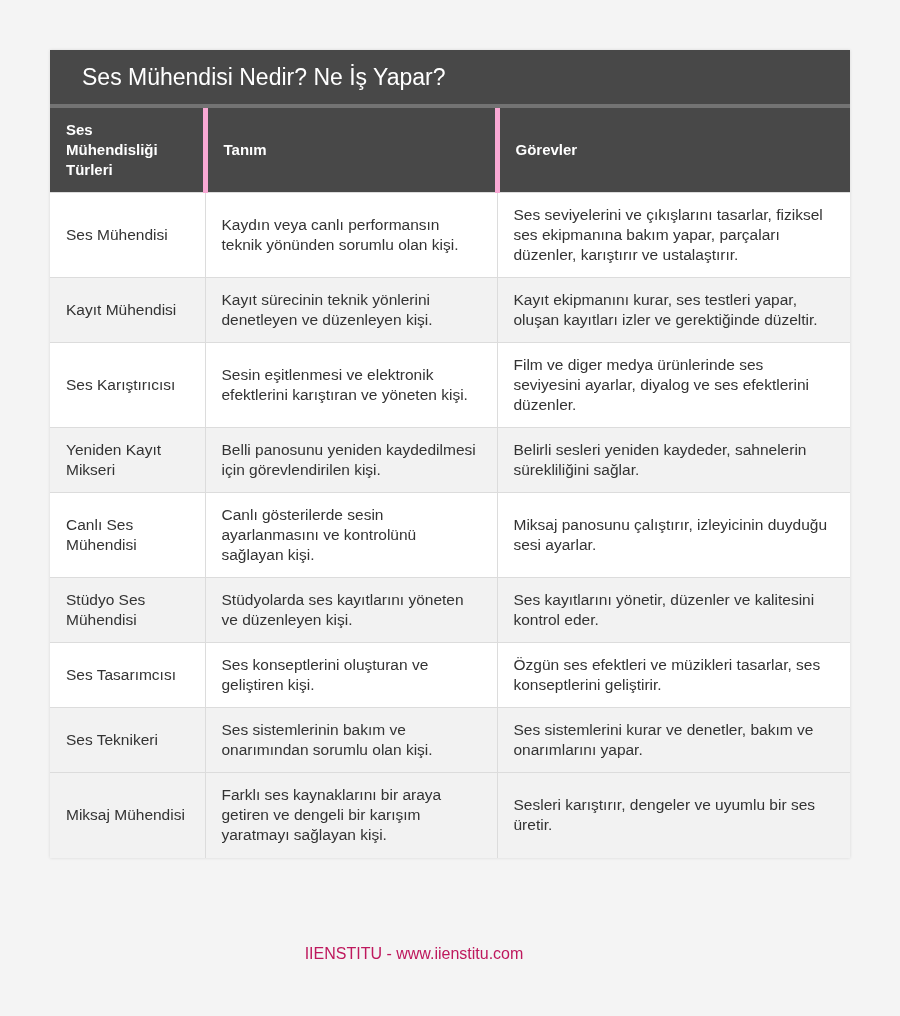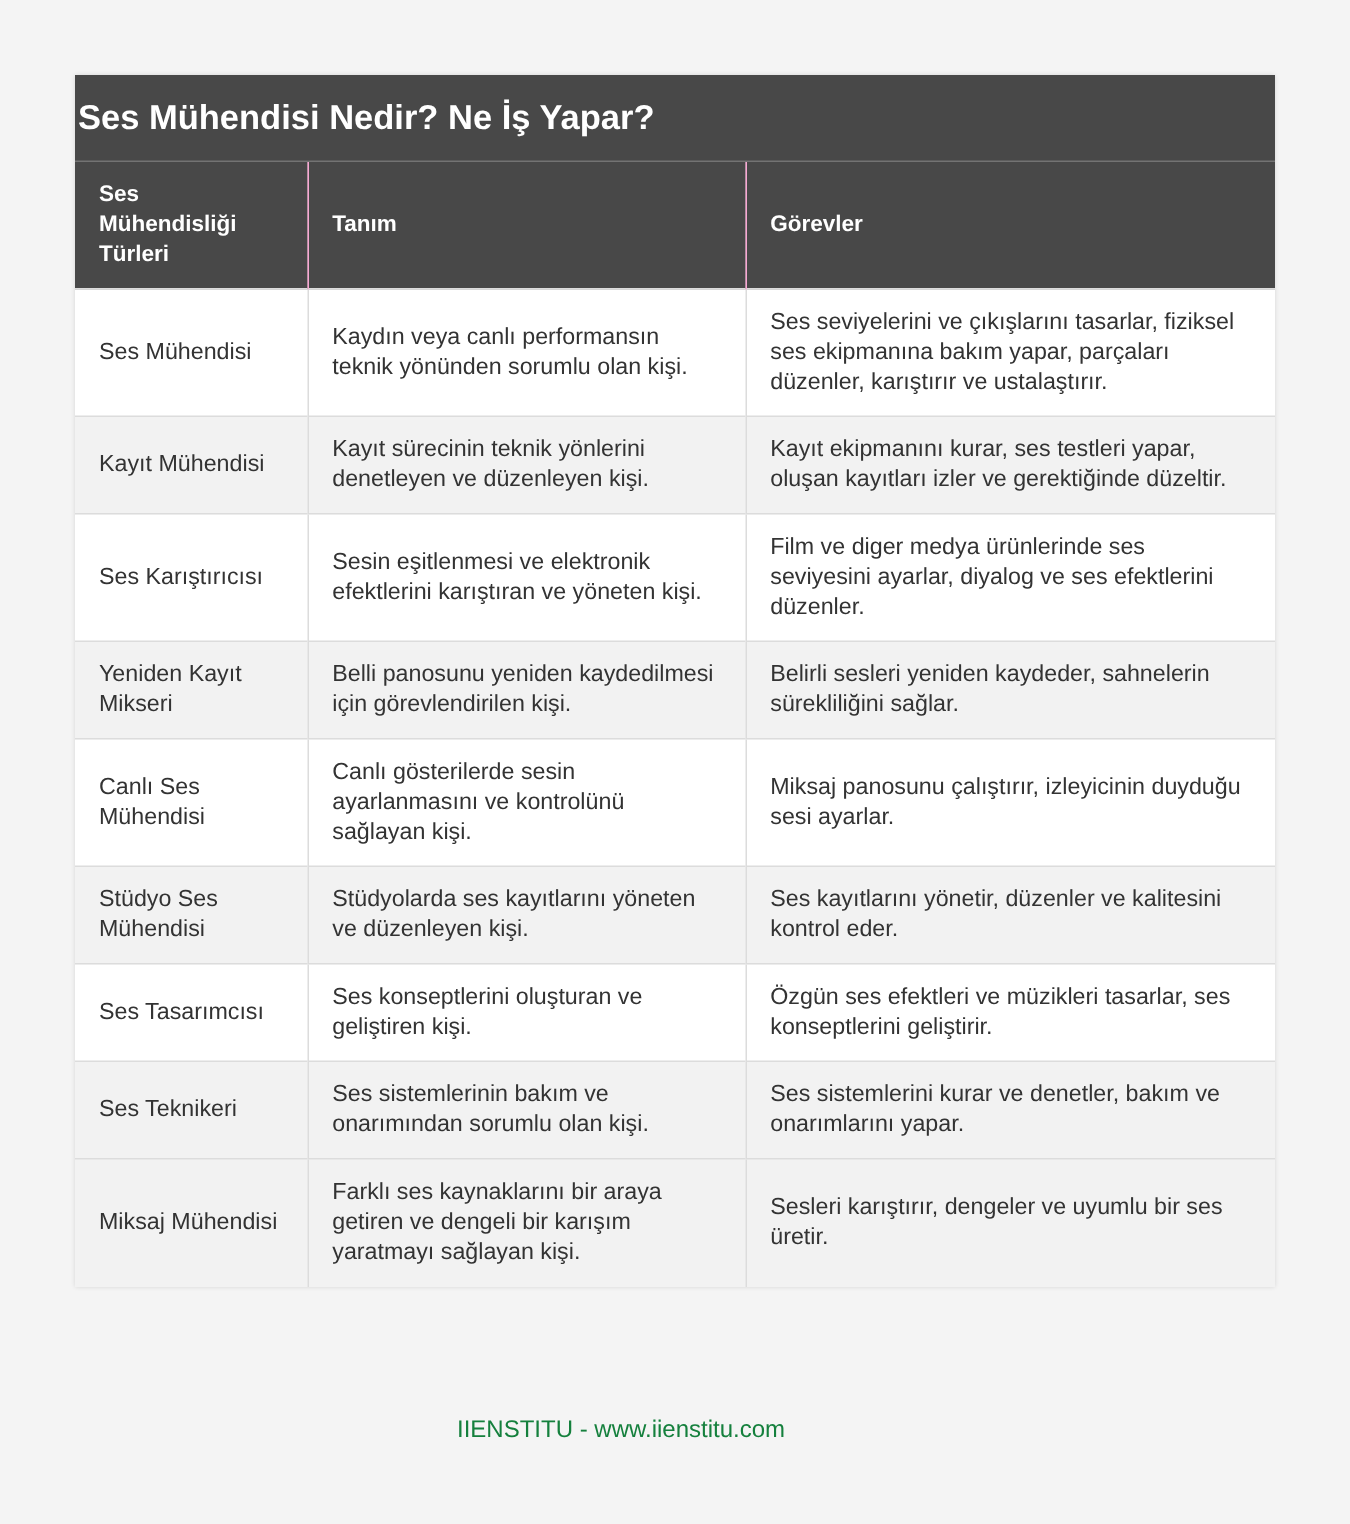--- a/index.html
+++ b/index.html
@@ -9,42 +9,42 @@
     color:#333;
     position:relative;
   }
   .card {
     position:absolute; left:50px; top:50px; width:800px;
     background:#fff;
     box-shadow:0 0 3px rgba(0,0,0,0.12);
   }
   .title-bar {
     background:#484848; color:#fff; height:58px;
-    display:flex; align-items:center; padding-left:2px;
-    font-weight:bold; font-size:23px; box-sizing:border-box;
-    border-bottom:1px solid #737373;
+    display:flex; align-items:center; padding-left:32px;
+    font-weight:normal; font-size:23px; box-sizing:border-box;
+    border-bottom:4px solid #737373;
   }
   table { border-collapse:collapse; width:800px; table-layout:fixed; }
   th {
     background:#484848; color:#fff; font-weight:bold; font-size:15px;
     text-align:left; padding:0 16px; height:84px; line-height:20px;
-    border-right:1px solid #f9a8d4;
+    border-right:5px solid #f9a8d4;
   }
   th:last-child { border-right:none; }
   td {
     font-size:15.5px; line-height:20px; padding:0 16px; vertical-align:middle;
     border-right:1px solid #dcdcdc; border-top:1px solid #dcdcdc;
     color:#333;
   }
   td:last-child { border-right:none;margin-left:13px; }
   tr.row-odd td { background:#ffffff; }
   tr.row-even td { background:#f2f2f2; }
   .footer {
     position:absolute; top:945px; left:0; width:828px; text-align:center;
-    font-size:16px; color:#15803d;
+    font-size:16px; color:#be185d;
   }
 </style>
 </head>
 <body>
 
 <div class="card">
   <div class="title-bar">Ses Mühendisi Nedir? Ne İş Yapar?</div>
   <table>
     <colgroup>
       <col style="width:155px">

